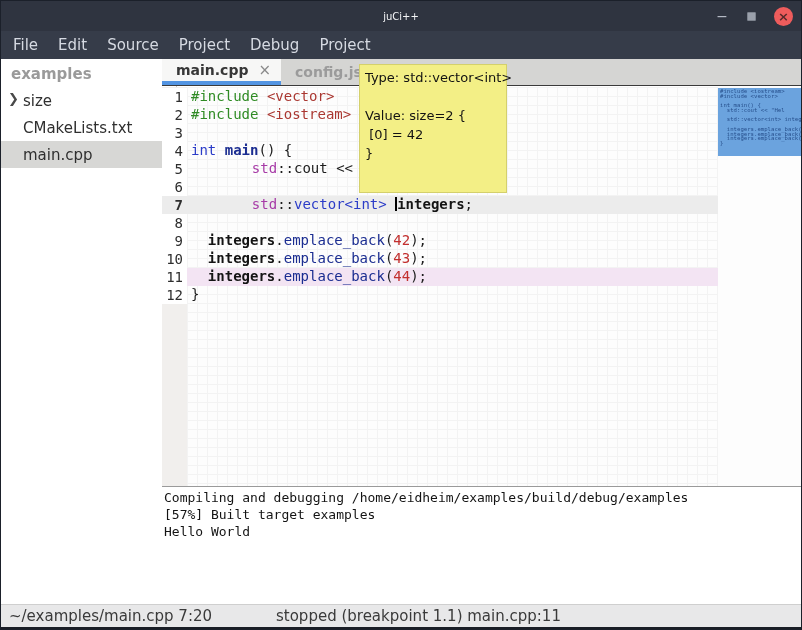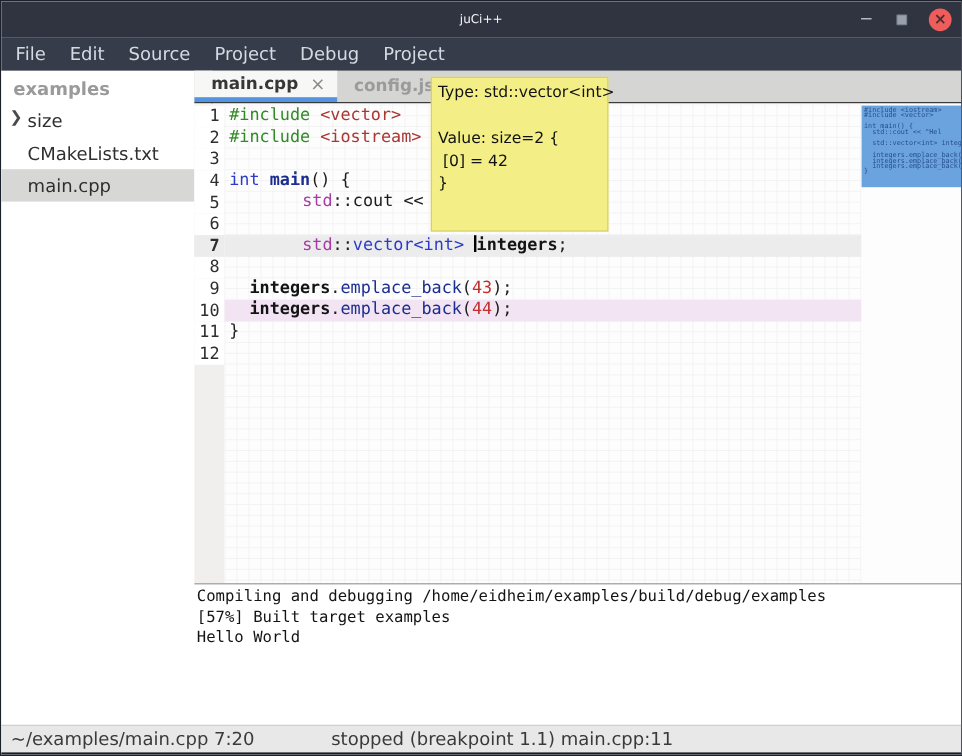--- a/index.html
+++ b/index.html
@@ -145,20 +145,21 @@
       </div>
     <div class="code-area" id="code">
         <div class="code-line"><span class="s-pp">#include</span><span class="s-pl"> </span><span class="s-inc">&lt;vector&gt;</span></div>
         <div class="code-line"><span class="s-pp">#include</span><span class="s-pl"> </span><span class="s-inc">&lt;iostream&gt;</span></div>
         <div class="code-line">&nbsp;</div>
         <div class="code-line"><span class="s-kw">int</span><span class="s-pl"> </span><span class="s-fn">main</span><span class="s-pl">() {</span></div>
         <div class="code-line"><span class="s-pl">  </span><span class="s-ns">std</span><span class="s-pl">::</span><span class="s-pl">cout &lt;&lt; </span><span class="s-str">"Hel</span></div>
         <div class="code-line">&nbsp;</div>
         <div class="code-line cur"><span class="s-pl">  </span><span class="s-ns">std</span><span class="s-pl">::</span><span class="s-type">vector&lt;int&gt;</span><span class="s-pl"> </span><span class="caret"></span><span class="s-var">integers</span><span class="s-pl">;</span></div>
         <div class="code-line">&nbsp;</div>
+        <div class="code-line"><span class="s-pl">  </span><span class="s-var">integers</span><span class="s-pl">.</span><span class="s-meth">emplace_back</span><span class="s-pl">(</span><span class="s-num">42</span><span class="s-pl">);</span></div>
         <div class="code-line"><span class="s-pl">  </span><span class="s-var">integers</span><span class="s-pl">.</span><span class="s-meth">emplace_back</span><span class="s-pl">(</span><span class="s-num">43</span><span class="s-pl">);</span></div>
         <div class="code-line bp"><span class="s-pl">  </span><span class="s-var">integers</span><span class="s-pl">.</span><span class="s-meth">emplace_back</span><span class="s-pl">(</span><span class="s-num">44</span><span class="s-pl">);</span></div>
         <div class="code-line"><span class="s-pl">}</span></div>
       </div>
   </div>
 
   <div class="minimap">
     <div class="minimap-view">
       <pre class="minimap-code" id="minimap-pre">#include &lt;iostream&gt;
 #include &lt;vector&gt;

